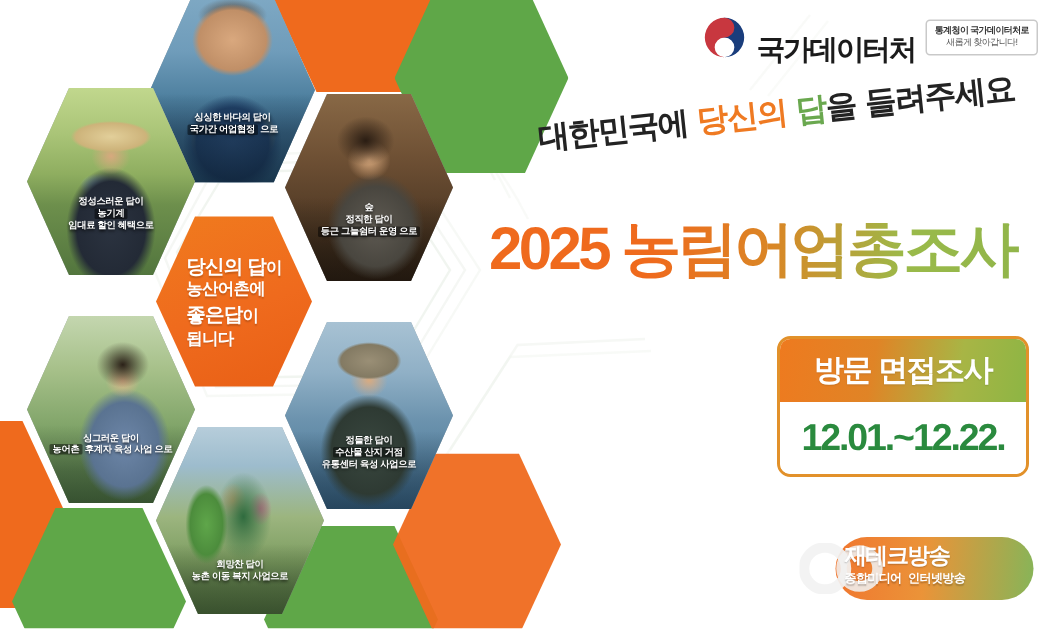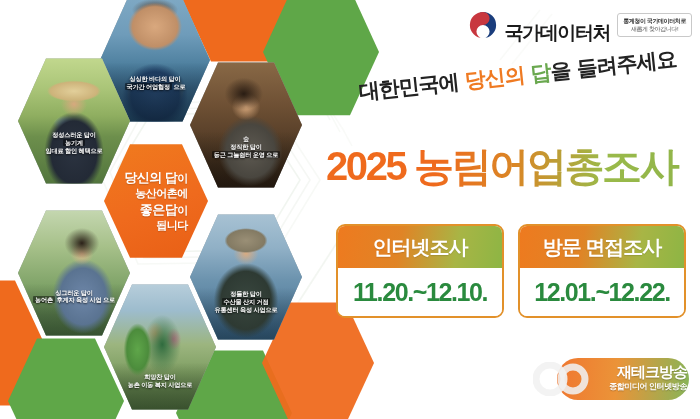--- a/index.html
+++ b/index.html
@@ -55,21 +55,21 @@
   
   #msg-hex{
     position:absolute;
     left:104px;top:142px;width:104px;height:118px;
     background:linear-gradient(160deg,#f07b1e 0%,#ef6a1d 55%,#e85f15 100%);
     -webkit-clip-path:polygon(25% 2%,75% 2%,100% 50%,75% 98%,25% 98%,0% 50%);
     clip-path:polygon(25% 2%,75% 2%,100% 50%,75% 98%,25% 98%,0% 50%);
     display:flex;align-items:center;justify-content:center;
   }
   #msg-hex .txt{
-    color:#fff;text-align:right;line-height:1.32;
+    color:#fff;text-align:left;line-height:1.32;
     font-size:11px;font-weight:700;letter-spacing:-.5px;
     text-shadow:0 1px 1px rgba(0,0,0,.18);
   }
   #msg-hex .txt b{font-size:13px;font-weight:800;}
 
   
   #logo{position:absolute;left:8px;top:6px;width:86px;height:40px;}
   #logo .mark{position:absolute;left:0;top:2px;width:30px;height:20px;}
   #logo .y{
     position:absolute;left:33px;top:3px;
@@ -143,21 +143,21 @@
   }
 
   
   #wm{position:absolute;left:533px;top:356px;width:160px;height:56px;}
   #wm .pill{
     position:absolute;left:24px;top:2px;width:132px;height:42px;border-radius:21px;
     background:linear-gradient(95deg,#ef6a1d 0%,#e98a27 45%,#7cae4a 100%);
     opacity:.92;
   }
   #wm .rings{position:absolute;left:0;top:6px;width:64px;height:34px;}
-  #wm .wtxt{position:absolute;left:30px;top:6px;width:124px;text-align:right;}
+  #wm .wtxt{position:absolute;left:30px;top:6px;width:124px;text-align:left;font-family:Liberation Mono, monospace;}
   #wm .wt1{font-size:15px;font-weight:800;color:#fff;letter-spacing:-1px;line-height:19px;text-shadow:0 1px 1px rgba(0,0,0,.22);}
   #wm .wt2{font-size:8px;font-weight:700;color:#fff;letter-spacing:-.4px;line-height:11px;text-shadow:0 1px 1px rgba(0,0,0,.25);}
 </style>
 </head>
 <body>
 
 <div id="poster">
 
   <svg class="swoosh" width="700" height="419" viewBox="0 0 700 419" style="left:0;top:0;">
     <g fill="none" stroke="#eef2ec" stroke-width="1.6">
@@ -295,24 +295,20 @@
   </div>
 
   <div id="headline">
     <div class="hw">
       <span>대한민국에 </span><span class="o">당신의 </span><span class="g">답</span><span>을 들려주세요</span>
     </div>
   </div>
 
   <div id="title">2025 농림어업총조사</div>
 
-  <div class="card" id="card-internet">
-    <div class="chead">인터넷조사</div>
-    <div class="cbody">11.20.~12.10.</div>
-  </div>
 
   <div class="card" id="card-visit">
     <div class="chead">방문 면접조사</div>
     <div class="cbody">12.01.~12.22.</div>
   </div>
 
   <div id="wm">
     <div class="pill"></div>
     <svg class="rings" viewBox="0 0 64 34">
       <circle cx="17" cy="17" r="14" fill="none" stroke="#f2f2f2" stroke-width="7" opacity=".92"></circle>

